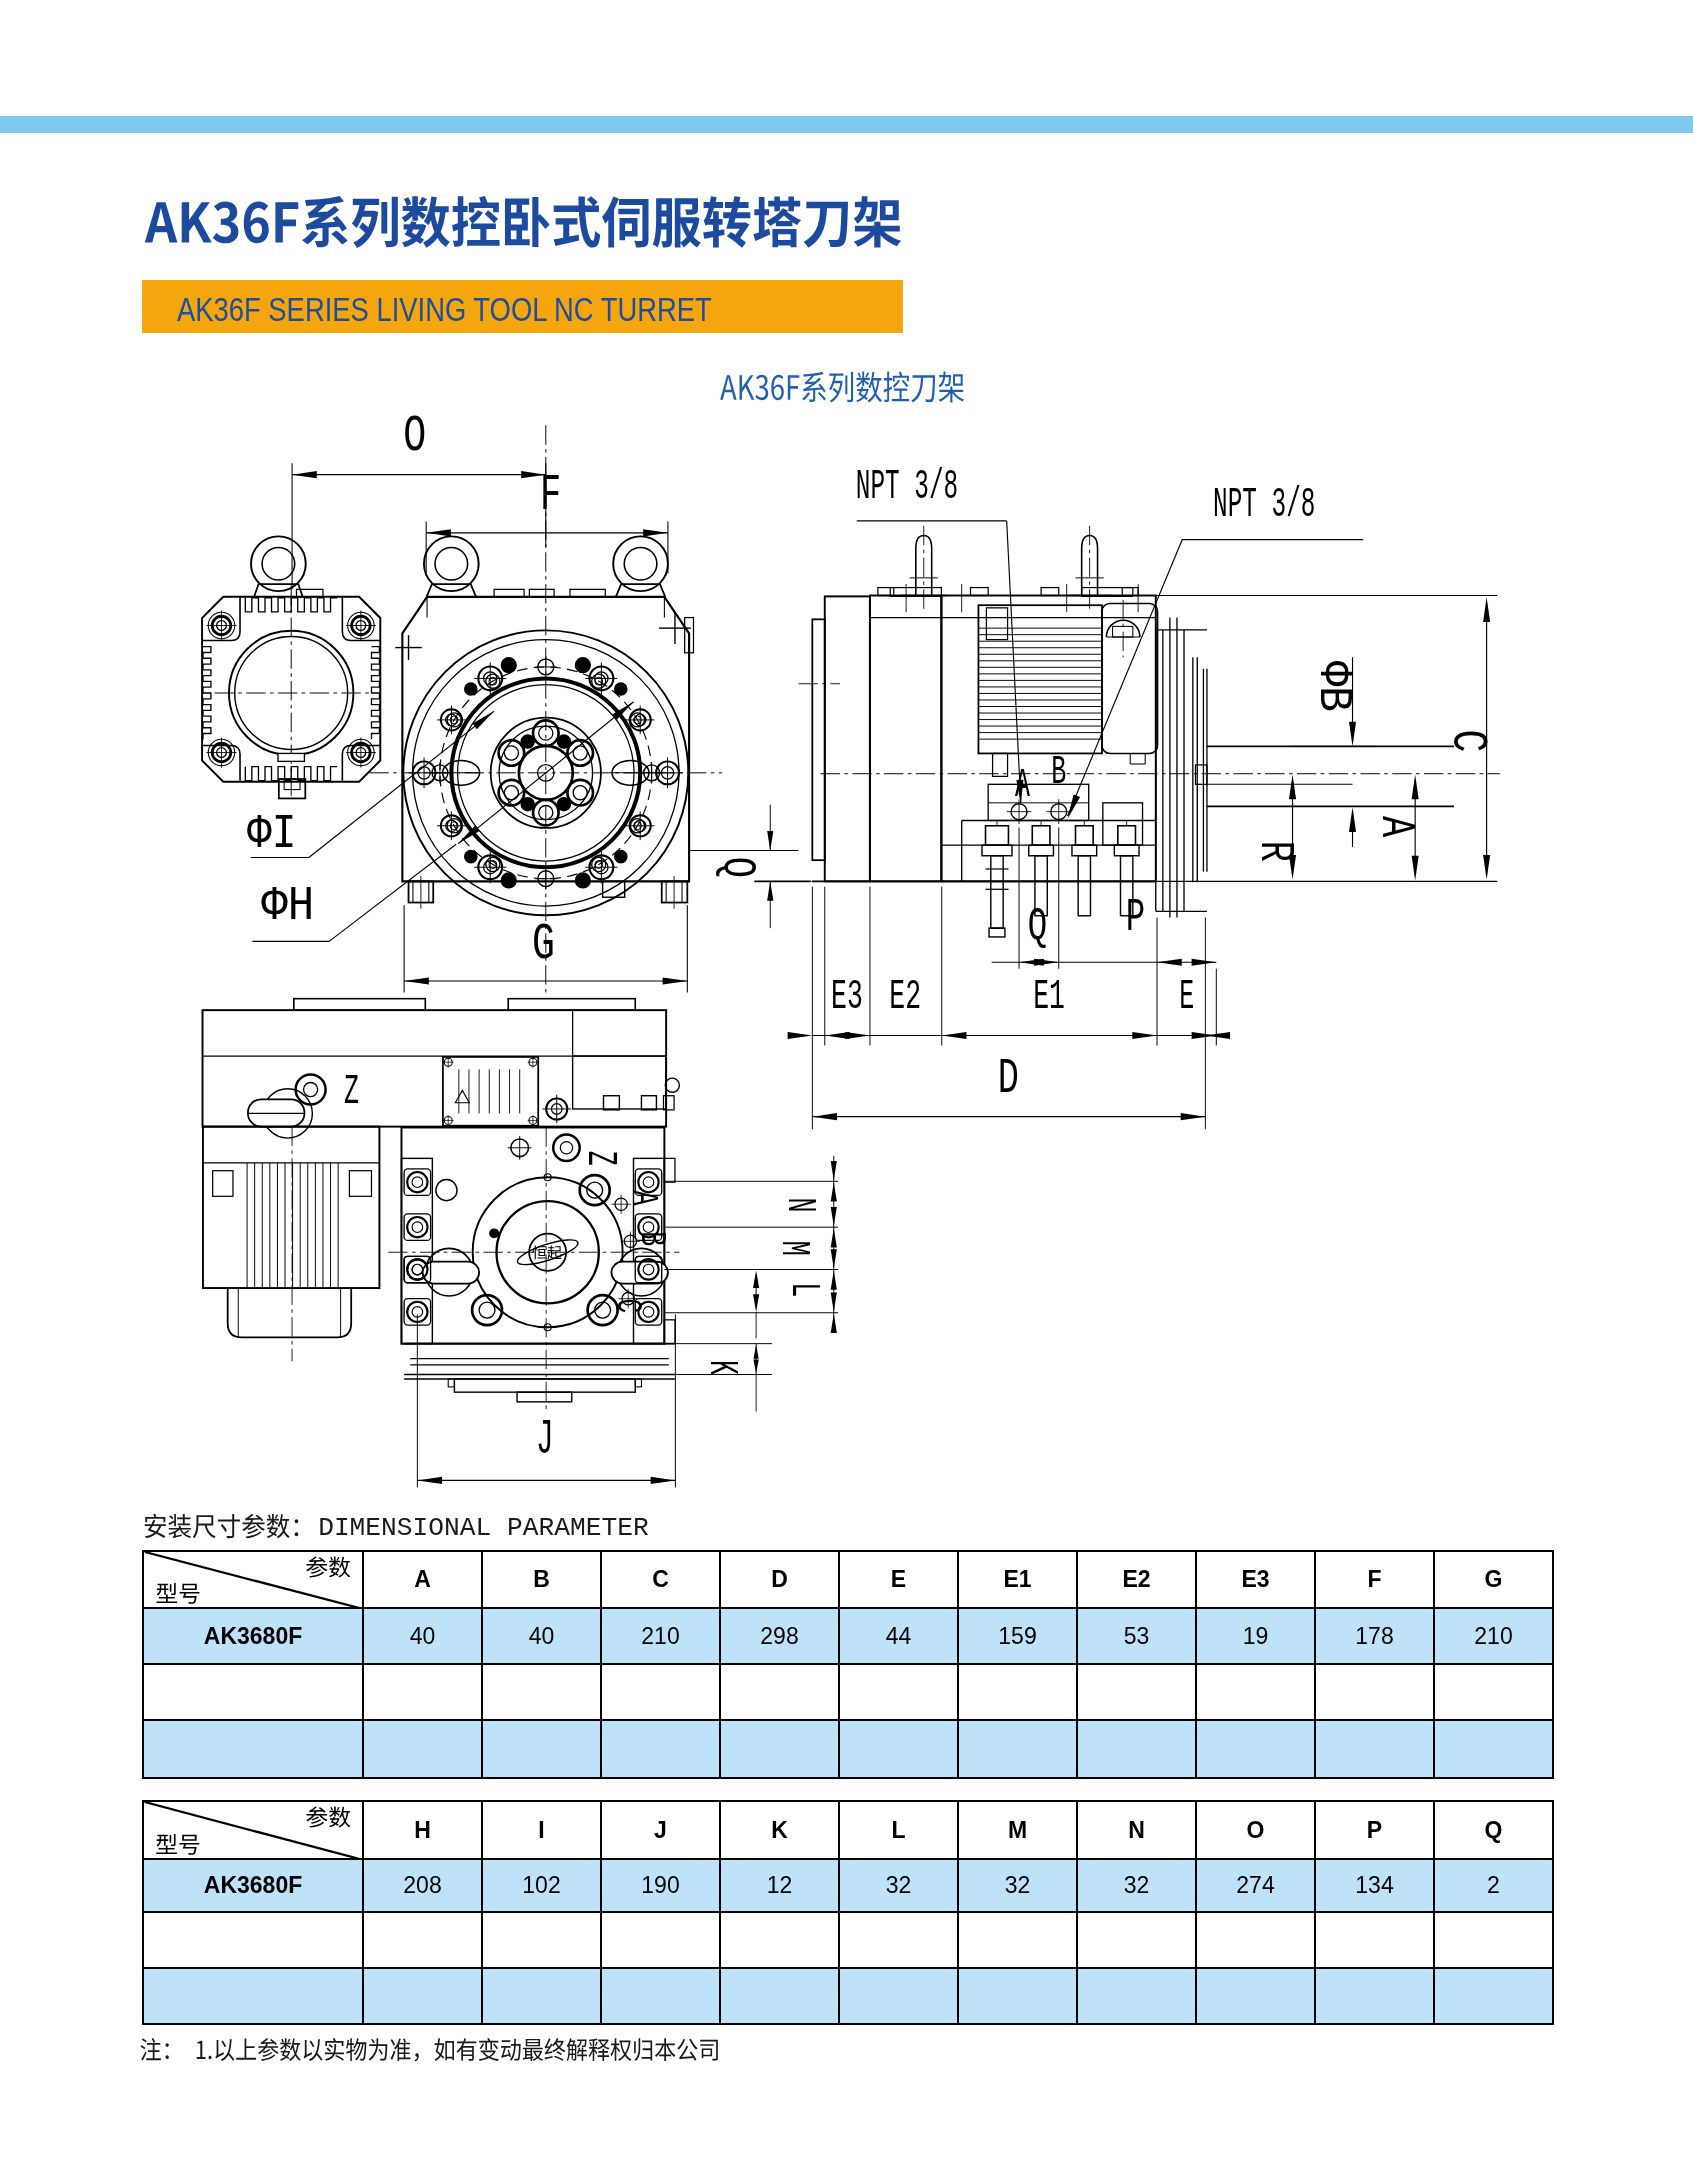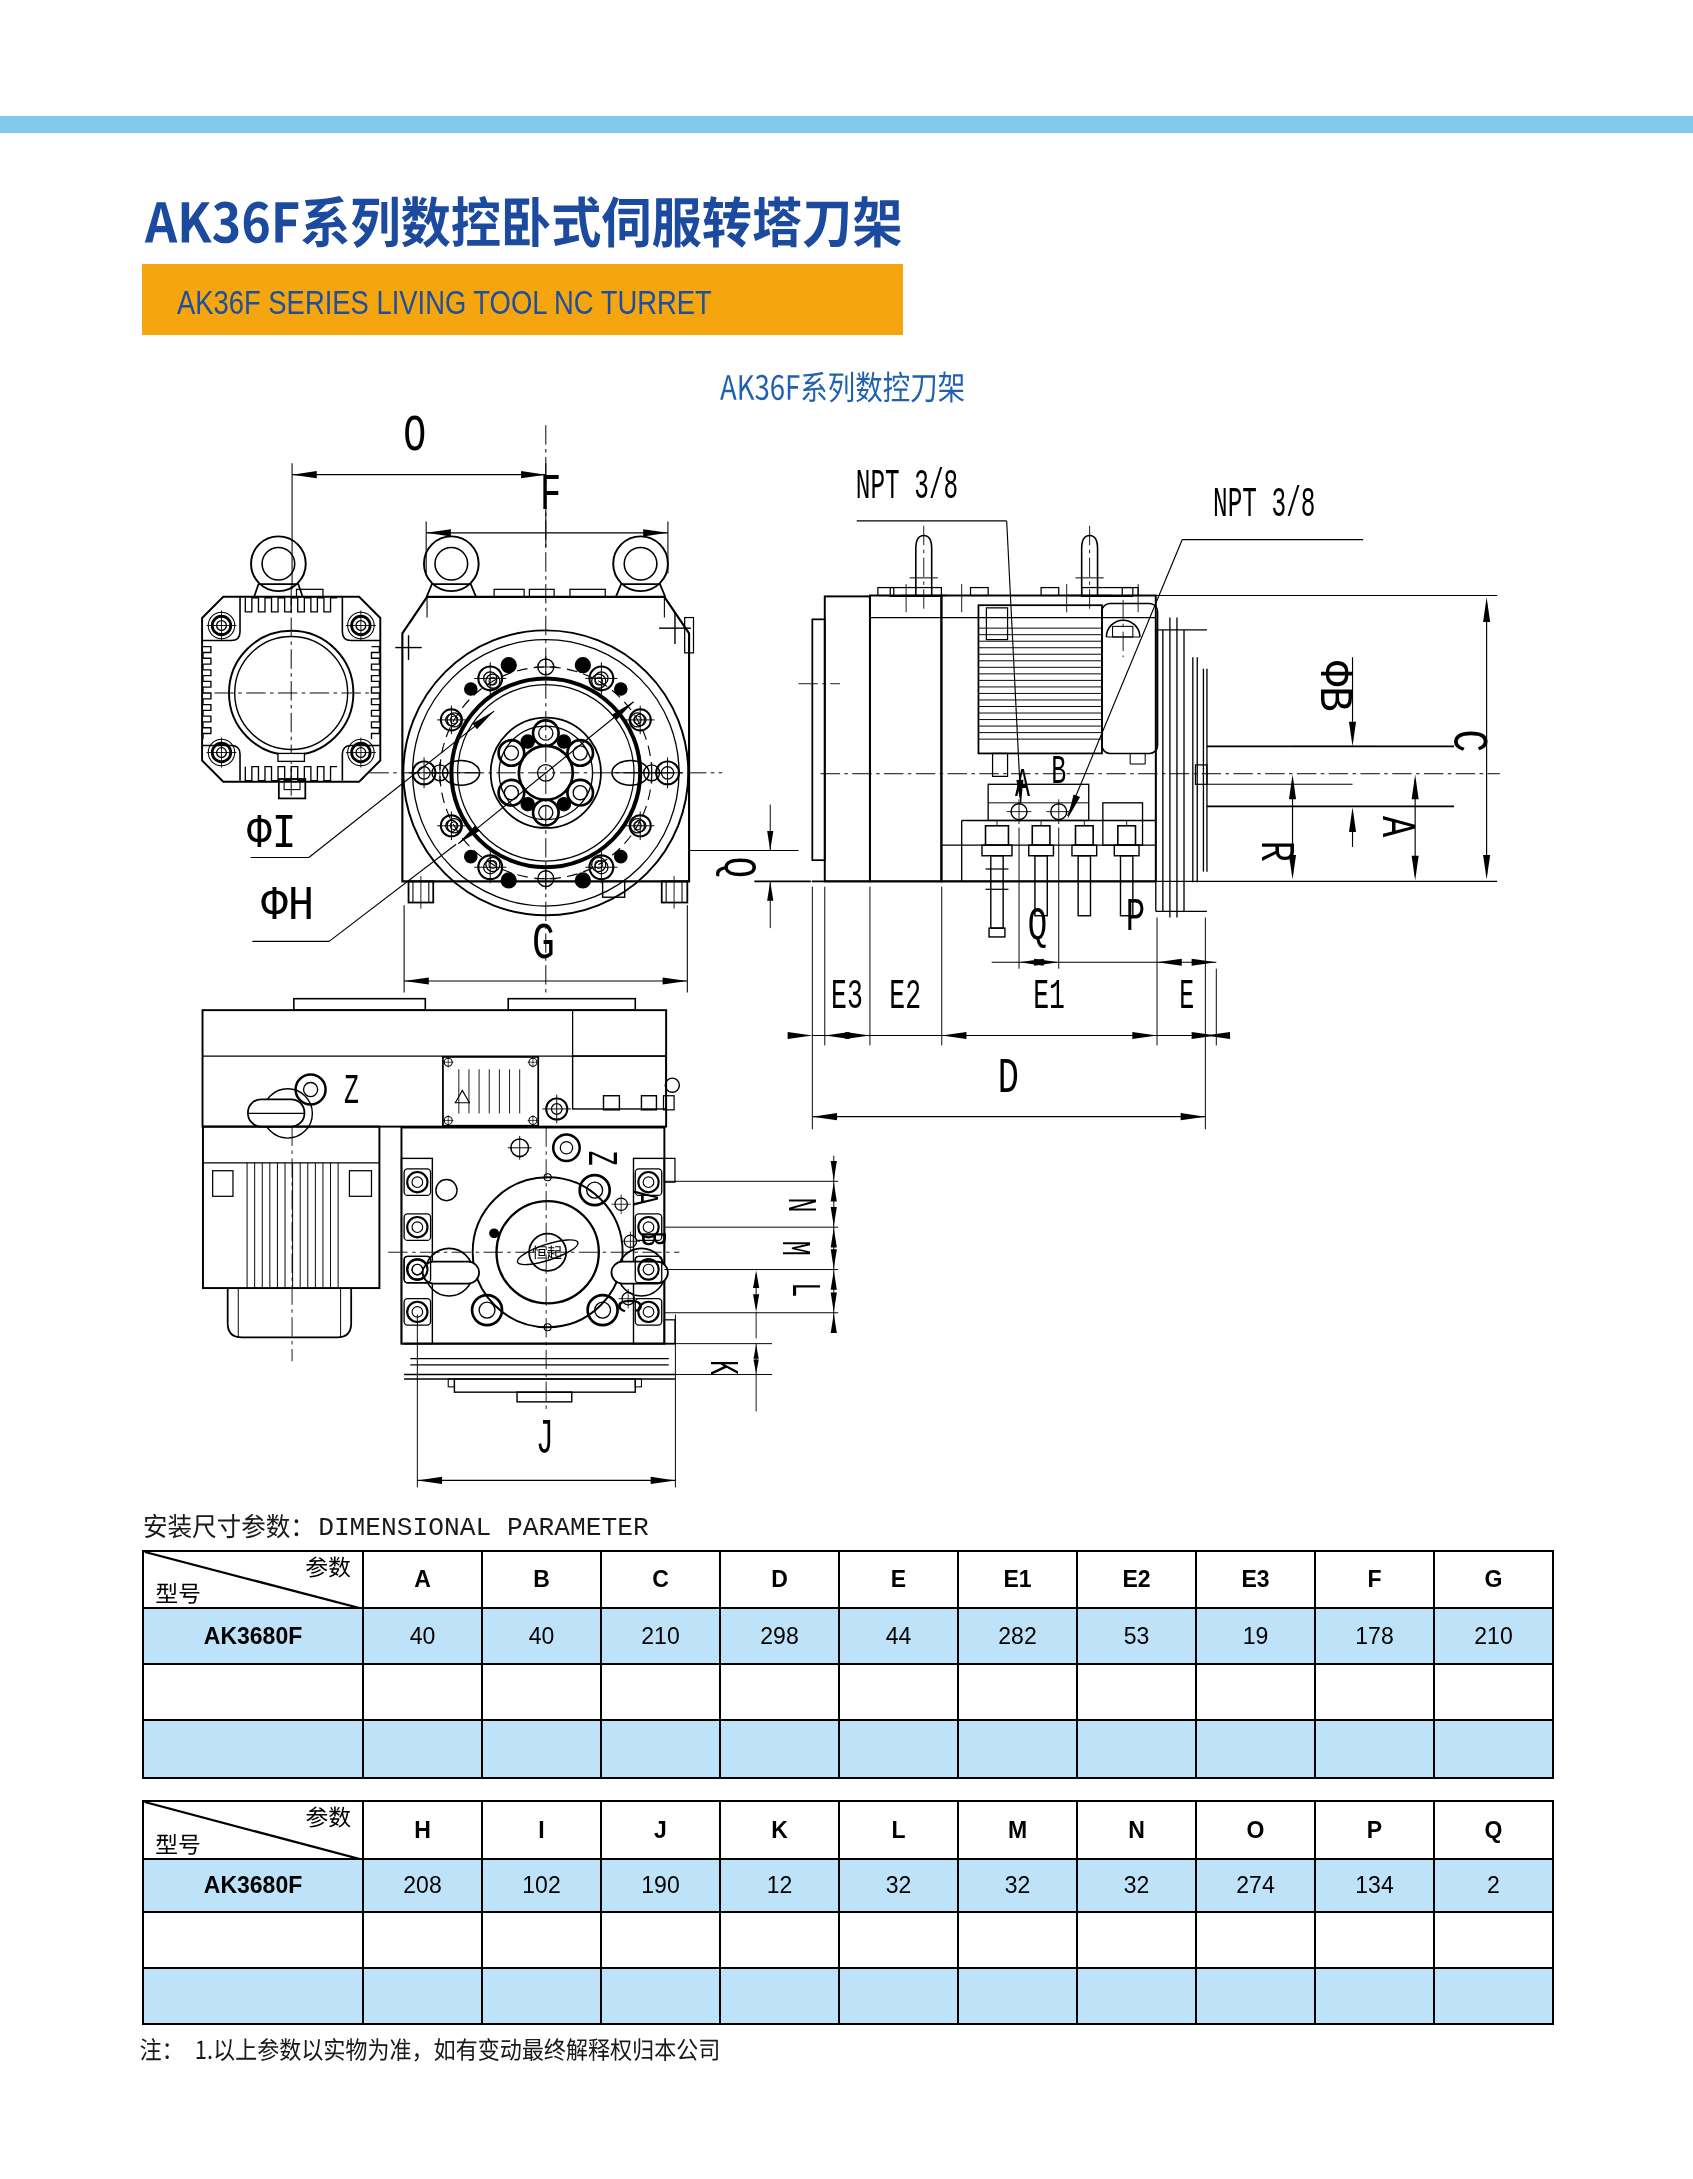--- a/index.html
+++ b/index.html
@@ -1,18 +1,18 @@
 <!DOCTYPE html>
 <html style="font-size:14px"><head>
 <meta charset="utf-8">
 <style>
   * { margin:0; padding:0; box-sizing:border-box; }
   html,body { width:1694px; height:2180px; background:#fff; font-family:"Liberation Sans",sans-serif; position:relative; }
   .topbar { position:absolute; left:0; top:116px; width:1694px; height:17px; background:#7fc9ec; }
-  .orange { position:absolute; left:142px; top:264px; width:761px; height:71px; background:#f5a50d; }
+  .orange { position:absolute; left:142px; top:280px; width:761px; height:53px; background:#f5a50d; }
   .orange span { position:absolute; left:35px; top:50%; transform:translateY(-42%) scaleX(0.83); transform-origin:left center; font-size:33px; color:#1d4f9e; white-space:nowrap; }
   svg.draw { position:absolute; left:0; top:0; }
   table.par { position:absolute; left:142px; border-collapse:collapse; table-layout:fixed; width:1410px; }
   table.par td { border:2.6px solid #000; text-align:center; font-size:23px; color:#000; padding:0; overflow:hidden; }
   td.blue { background:#bee3f8;margin-top:14px; }
   .dcell { position:relative; width:220px; }
   .t1 { top:1550px; }
   .t2 { top:1800px; }
 </style>
 </head>
@@ -664,21 +664,21 @@
         <td style="font-weight:bold;">F</td>
         <td style="font-weight:bold;">G</td>
       </tr>
       <tr style="height:56px">
         <td class="blue" style="font-weight:bold;">AK3680F</td>
         <td class="blue">40</td>
         <td class="blue">40</td>
         <td class="blue">210</td>
         <td class="blue">298</td>
         <td class="blue">44</td>
-        <td class="blue">282</td>
+        <td class="blue">159</td>
         <td class="blue">53</td>
         <td class="blue">19</td>
         <td class="blue">178</td>
         <td class="blue">210</td>
       </tr>
       <tr style="height:56px">
         <td></td>
         <td></td>
         <td></td>
         <td></td>

